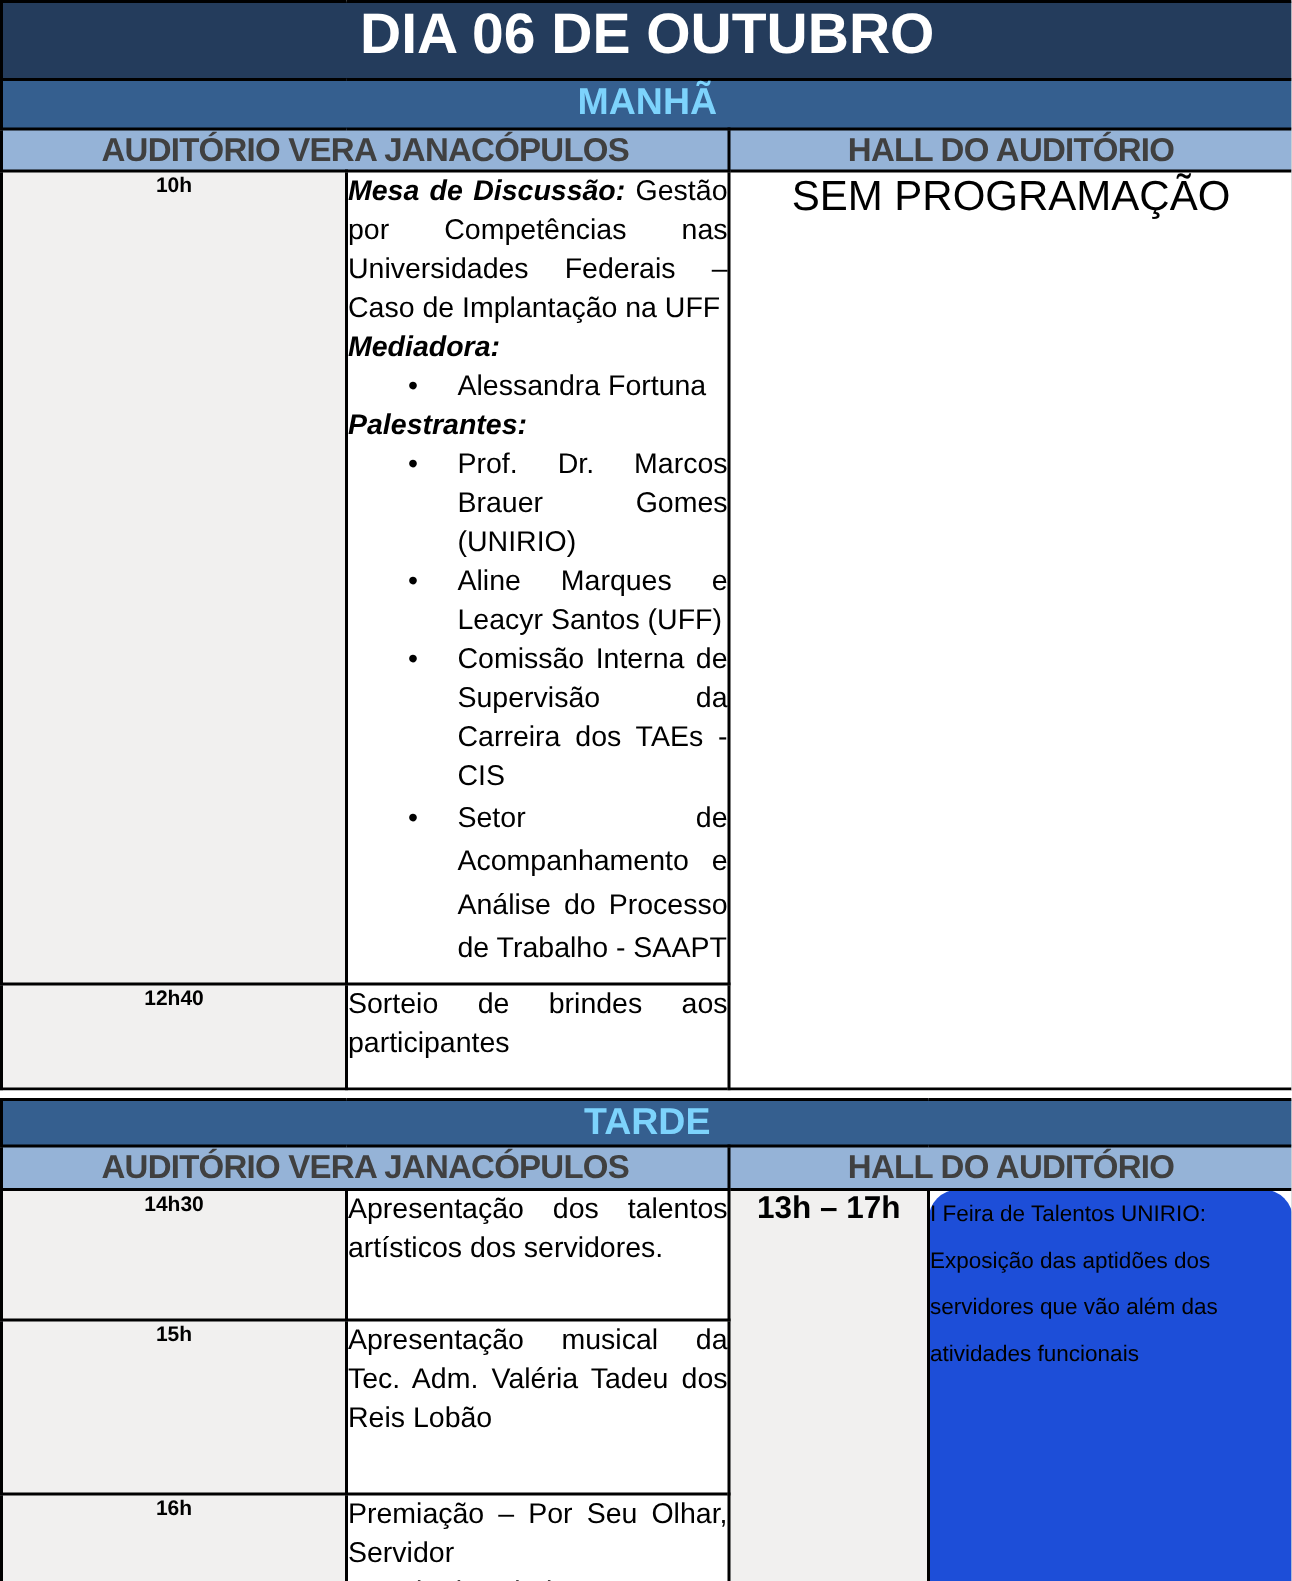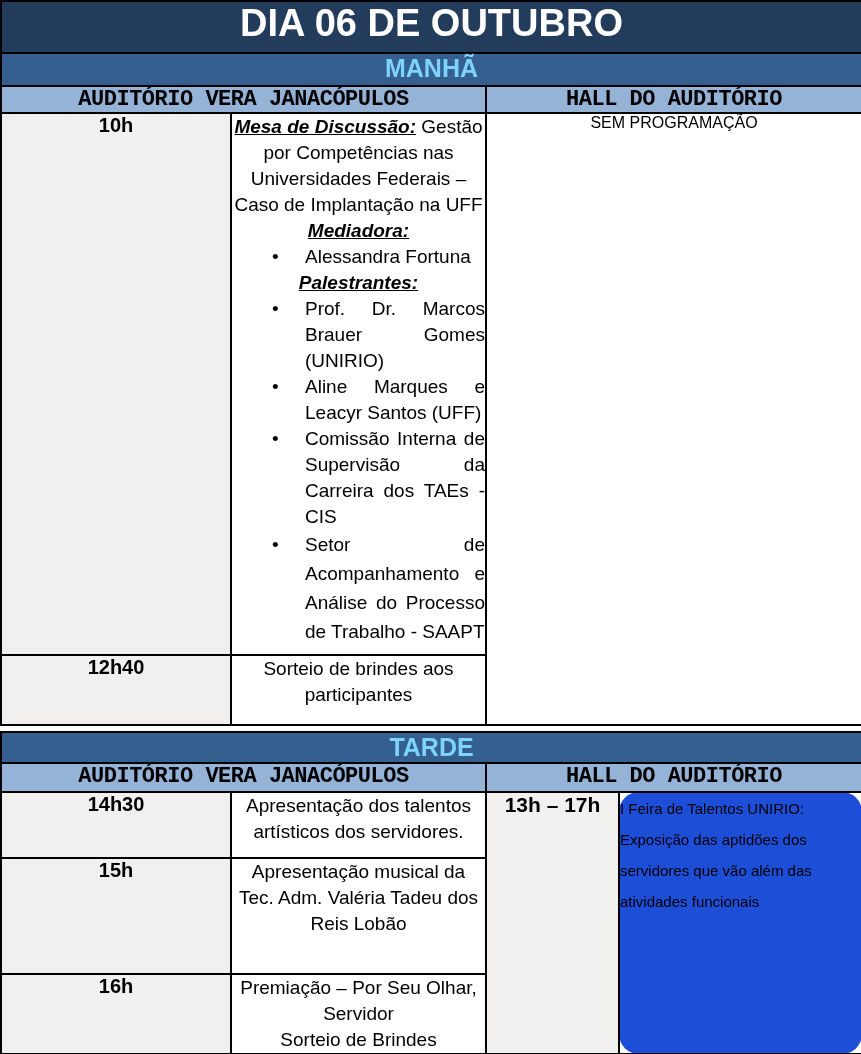--- a/index.html
+++ b/index.html
@@ -36,64 +36,63 @@
     background: var(--band);
     color: #7dd3fc;
     text-align: center;
     vertical-align: middle;
     font-weight: 700;
     font-size: 25px;
     height: 33px;
   }
   td.col-head {
     background: var(--lightblue);
-    color: #000000;
+    color: #404040;
     text-align: center;
     vertical-align: middle;
     font-weight: 700;
     font-size: 22px;
     letter-spacing: -0.5px;
     height: 27px;
-    font-family: Liberation Mono, monospace;
   }
 
   td.time-cell {
     background: var(--timegray);
     font-weight: 700;
-    font-size: 20px;
+    font-size: 14px;
     text-align: center;
   }
   td.time-mid { vertical-align: middle; }
   td.time-top { vertical-align: top; padding-top: 5px; }
 
   td.content-cell {
     background: #ffffff;
     font-size: 19px;
     line-height: 26px;
     padding: 5px 8px 5px 9px;
   }
-  td.content-cell p { margin: 0; text-align: center; }
+  td.content-cell p { margin: 0; }
   p.just { text-align: justify; }
-  .bi { font-weight: 700; font-style: italic; text-decoration: underline; }
+  .bi { font-weight: 700; font-style: italic; }
 
   ul.blist { margin: 0; padding: 0 0 0 73px; list-style: none; }
   ul.blist li { position: relative; text-align: justify; }
   ul.blist li::before {
     content: "\2022";
     position: absolute;
     left: -33px;
     font-size: 19px;
   }
   ul.blist li.loose { line-height: 29px; }
 
   td.hall-cell {
     background: #ffffff;
     vertical-align: middle;
     text-align: center;
-    font-size: 16px;
+    font-size: 28px;
     padding-bottom: 78px;
   }
 
   td.hall-time {
     background: var(--timegray);
     font-weight: 700;
     font-size: 21px;
     text-align: center;
     vertical-align: top;
     padding-top: 58px;
@@ -106,21 +105,21 @@
     line-height: 31px;
     padding: 24px 6px 6px 12px;
     border-radius: 20px;
   }
 
   .gap { height: 5px; background: #ffffff; }
 
   
   tr.row-main > td { height: 542px; }
   tr.row-sorteio > td { height: 70px; }
-  tr.row-t1 > td { height: 66px; }
+  tr.row-t1 > td { height: 87px; }
   tr.row-t2 > td { height: 116px; }
   tr.row-t3 > td { height: 77px; }
   table.tarde td.section-band { height: 25px; }
   table.tarde td.col-head { height: 29px; }
 </style>
 </head>
 <body>
 
 <div class="page">
 

